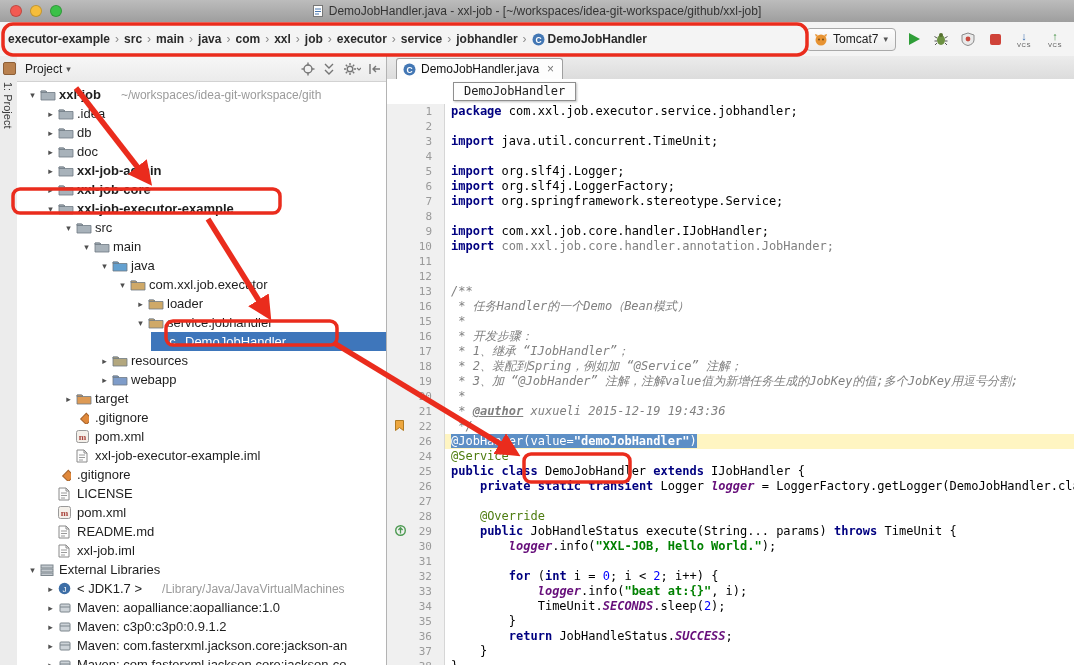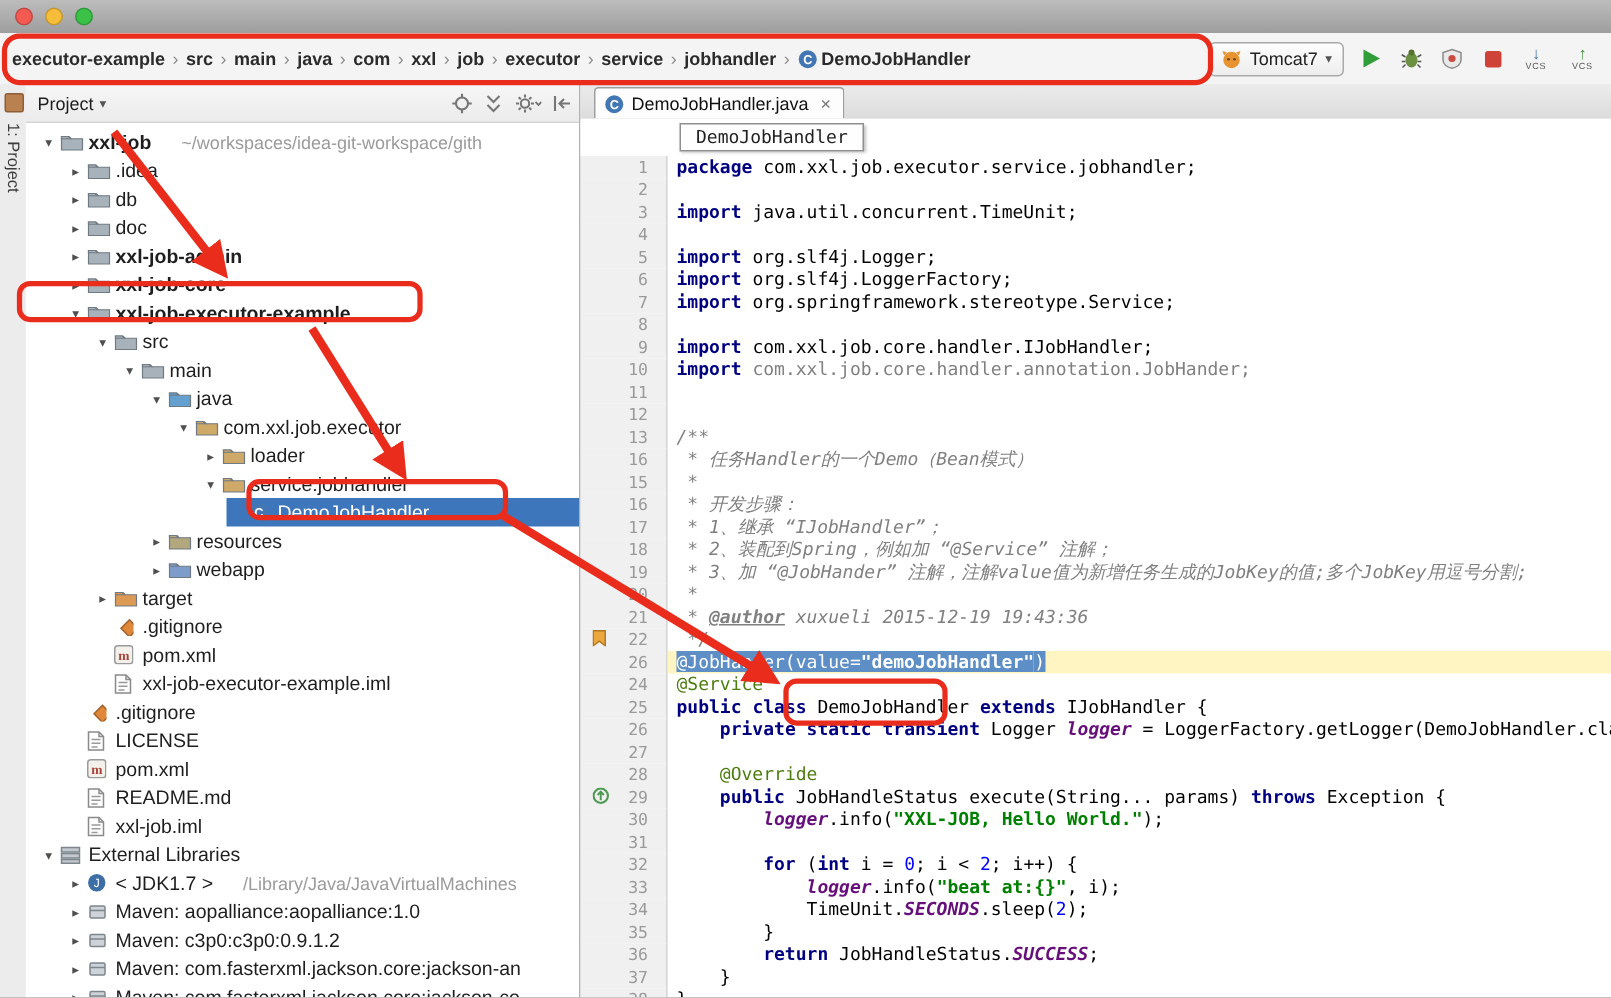--- a/index.html
+++ b/index.html
@@ -92,20 +92,29 @@
 <body>
 
 <div class="window">
 
   <div class="titlebar">
     <div class="lights">
       <span class="light r"></span>
       <span class="light y"></span>
       <span class="light g"></span>
     </div>
+    <div class="win-title">
+      <svg width="10" height="12">
+          <rect x="0.5" y="0.5" width="9" height="11" fill="#fdfdfd" stroke="#777"></rect>
+          <line x1="2" y1="4" x2="8" y2="4" stroke="#4a78b0"></line>
+          <line x1="2" y1="6.5" x2="8" y2="6.5" stroke="#4a78b0"></line>
+          <line x1="2" y1="9" x2="6" y2="9" stroke="#4a78b0"></line>
+        </svg>
+      <span>DemoJobHandler.java - xxl-job - [~/workspaces/idea-git-workspace/github/xxl-job]</span>
+    </div>
   </div>
 
   <div class="toolbar">
     <div class="crumbs" id="breadcrumb-items">
         <span class="crumb">executor-example</span>
         <span class="crumb-sep">›</span>
         <span class="crumb">src</span>
         <span class="crumb-sep">›</span>
         <span class="crumb">main</span>
         <span class="crumb-sep">›</span>
@@ -679,21 +688,21 @@
               </svg></span></span><span class="txt"><span class="c"> */</span></span></div>
         <div class="code-line"><span class="gut"><span class="num">26</span></span><span class="txt caret"><span class="sel">@JobHander(value=</span><span class="selb">"demoJobHandler"</span><span class="sel">)</span></span></div>
         <div class="code-line"><span class="gut"><span class="num">24</span></span><span class="txt"><span class="a">@Service</span></span></div>
         <div class="code-line"><span class="gut"><span class="num">25</span></span><span class="txt"><span class="k">public</span><span class="p"> </span><span class="k">class</span><span class="p"> DemoJobHandler </span><span class="k">extends</span><span class="p"> IJobHandler {</span></span></div>
         <div class="code-line"><span class="gut"><span class="num">26</span></span><span class="txt"><span class="p">    </span><span class="k">private</span><span class="p"> </span><span class="k">static</span><span class="p"> </span><span class="k">transient</span><span class="p"> Logger </span><span class="f">logger</span><span class="p"> = LoggerFactory.getLogger(DemoJobHandler.class);</span></span></div>
         <div class="code-line"><span class="gut"><span class="num">27</span></span><span class="txt"></span></div>
         <div class="code-line"><span class="gut"><span class="num">28</span></span><span class="txt"><span class="p">    </span><span class="a">@Override</span></span></div>
         <div class="code-line"><span class="gut"><span class="num">29</span><span class="gicon"><svg width="11" height="11">
                 <circle cx="5.5" cy="5.5" r="4.8" fill="none" stroke="#4d9a52" stroke-width="1.4"></circle>
                 <path d="M5.5 8.5 L5.5 3.2 M3.4 5 L5.5 2.8 L7.6 5" fill="none" stroke="#4d9a52" stroke-width="1.3"></path>
-              </svg></span></span><span class="txt"><span class="p">    </span><span class="k">public</span><span class="p"> JobHandleStatus execute(String... params) </span><span class="k">throws</span><span class="p"> Exception {</span></span></div>
+              </svg></span></span><span class="txt"><span class="p">    </span><span class="k">public</span><span class="p"> JobHandleStatus execute(String... params) </span><span class="k">throws</span><span class="p"> TimeUnit {</span></span></div>
         <div class="code-line"><span class="gut"><span class="num">30</span></span><span class="txt"><span class="p">        </span><span class="f">logger</span><span class="p">.info(</span><span class="s">"XXL-JOB, Hello World."</span><span class="p">);</span></span></div>
         <div class="code-line"><span class="gut"><span class="num">31</span></span><span class="txt"></span></div>
         <div class="code-line"><span class="gut"><span class="num">32</span></span><span class="txt"><span class="p">        </span><span class="k">for</span><span class="p"> (</span><span class="k">int</span><span class="p"> i = </span><span class="n">0</span><span class="p">; i &lt; </span><span class="n">2</span><span class="p">; i++) {</span></span></div>
         <div class="code-line"><span class="gut"><span class="num">33</span></span><span class="txt"><span class="p">            </span><span class="f">logger</span><span class="p">.info(</span><span class="s">"beat at:{}"</span><span class="p">, i);</span></span></div>
         <div class="code-line"><span class="gut"><span class="num">34</span></span><span class="txt"><span class="p">            TimeUnit.</span><span class="f">SECONDS</span><span class="p">.sleep(</span><span class="n">2</span><span class="p">);</span></span></div>
         <div class="code-line"><span class="gut"><span class="num">35</span></span><span class="txt"><span class="p">        }</span></span></div>
         <div class="code-line"><span class="gut"><span class="num">36</span></span><span class="txt"><span class="p">        </span><span class="k">return</span><span class="p"> JobHandleStatus.</span><span class="f">SUCCESS</span><span class="p">;</span></span></div>
         <div class="code-line"><span class="gut"><span class="num">37</span></span><span class="txt"><span class="p">    }</span></span></div>
         <div class="code-line"><span class="gut"><span class="num">38</span></span><span class="txt"><span class="p">}</span></span></div>
       </div>

